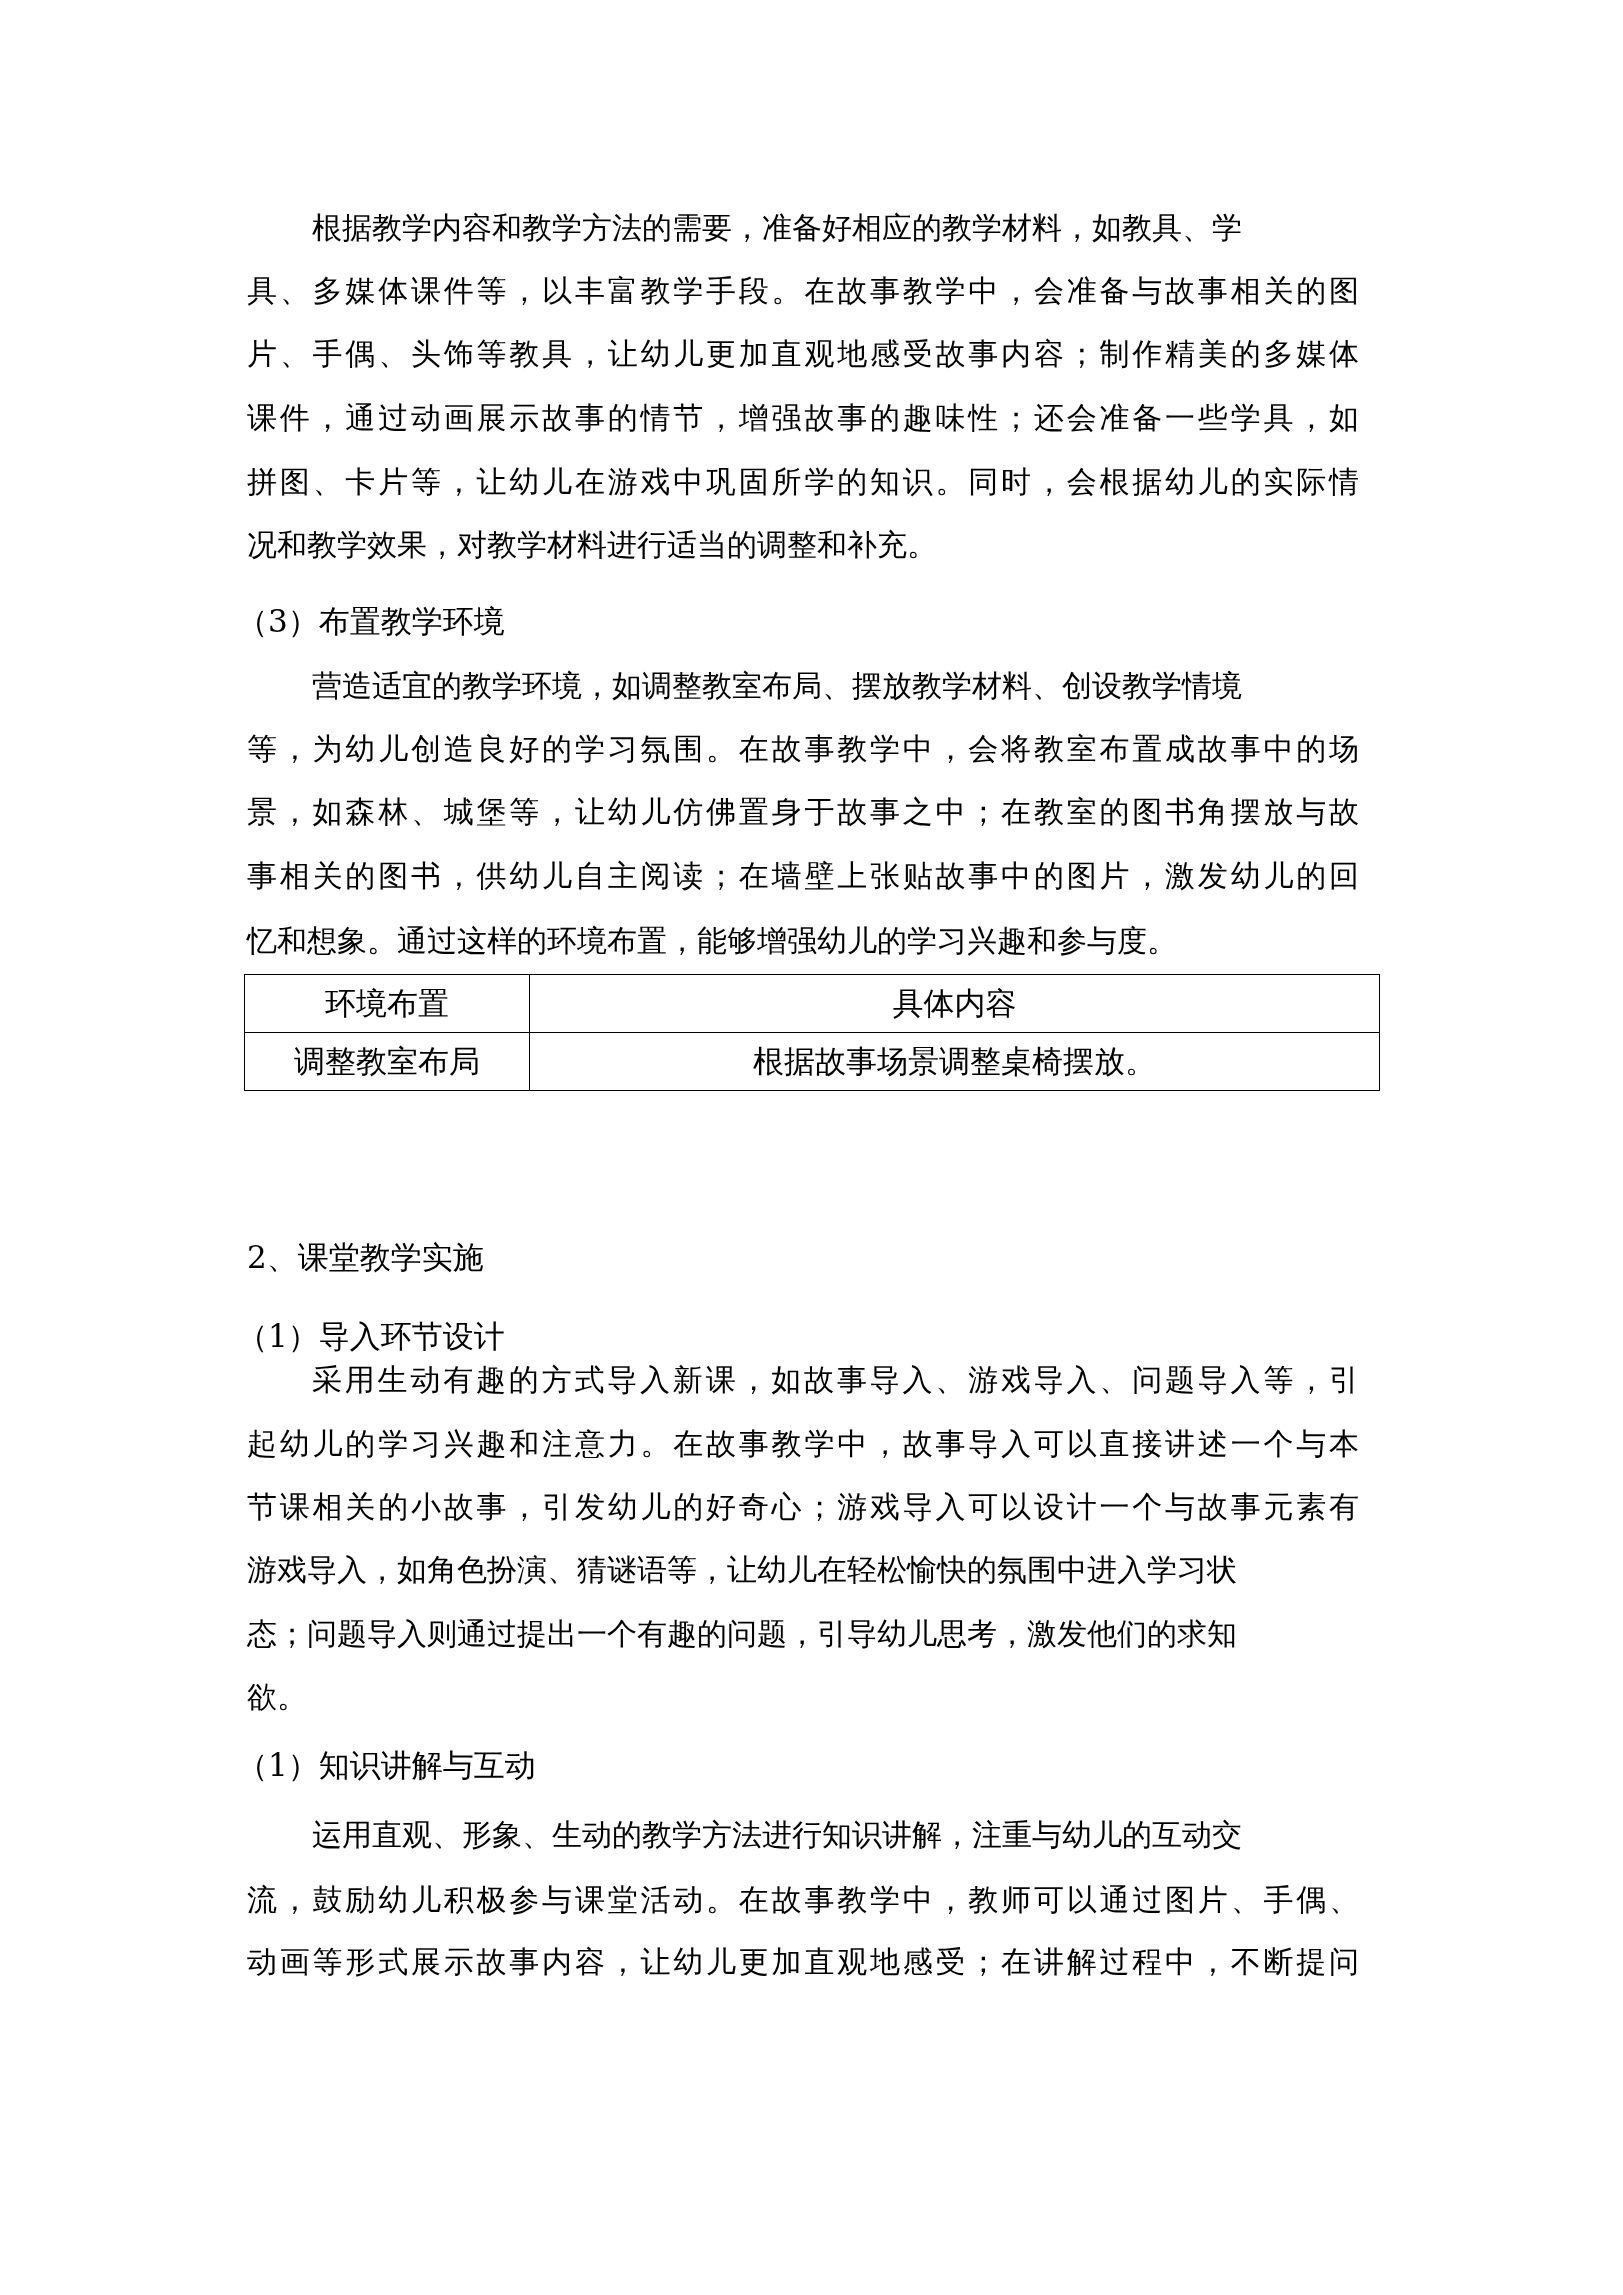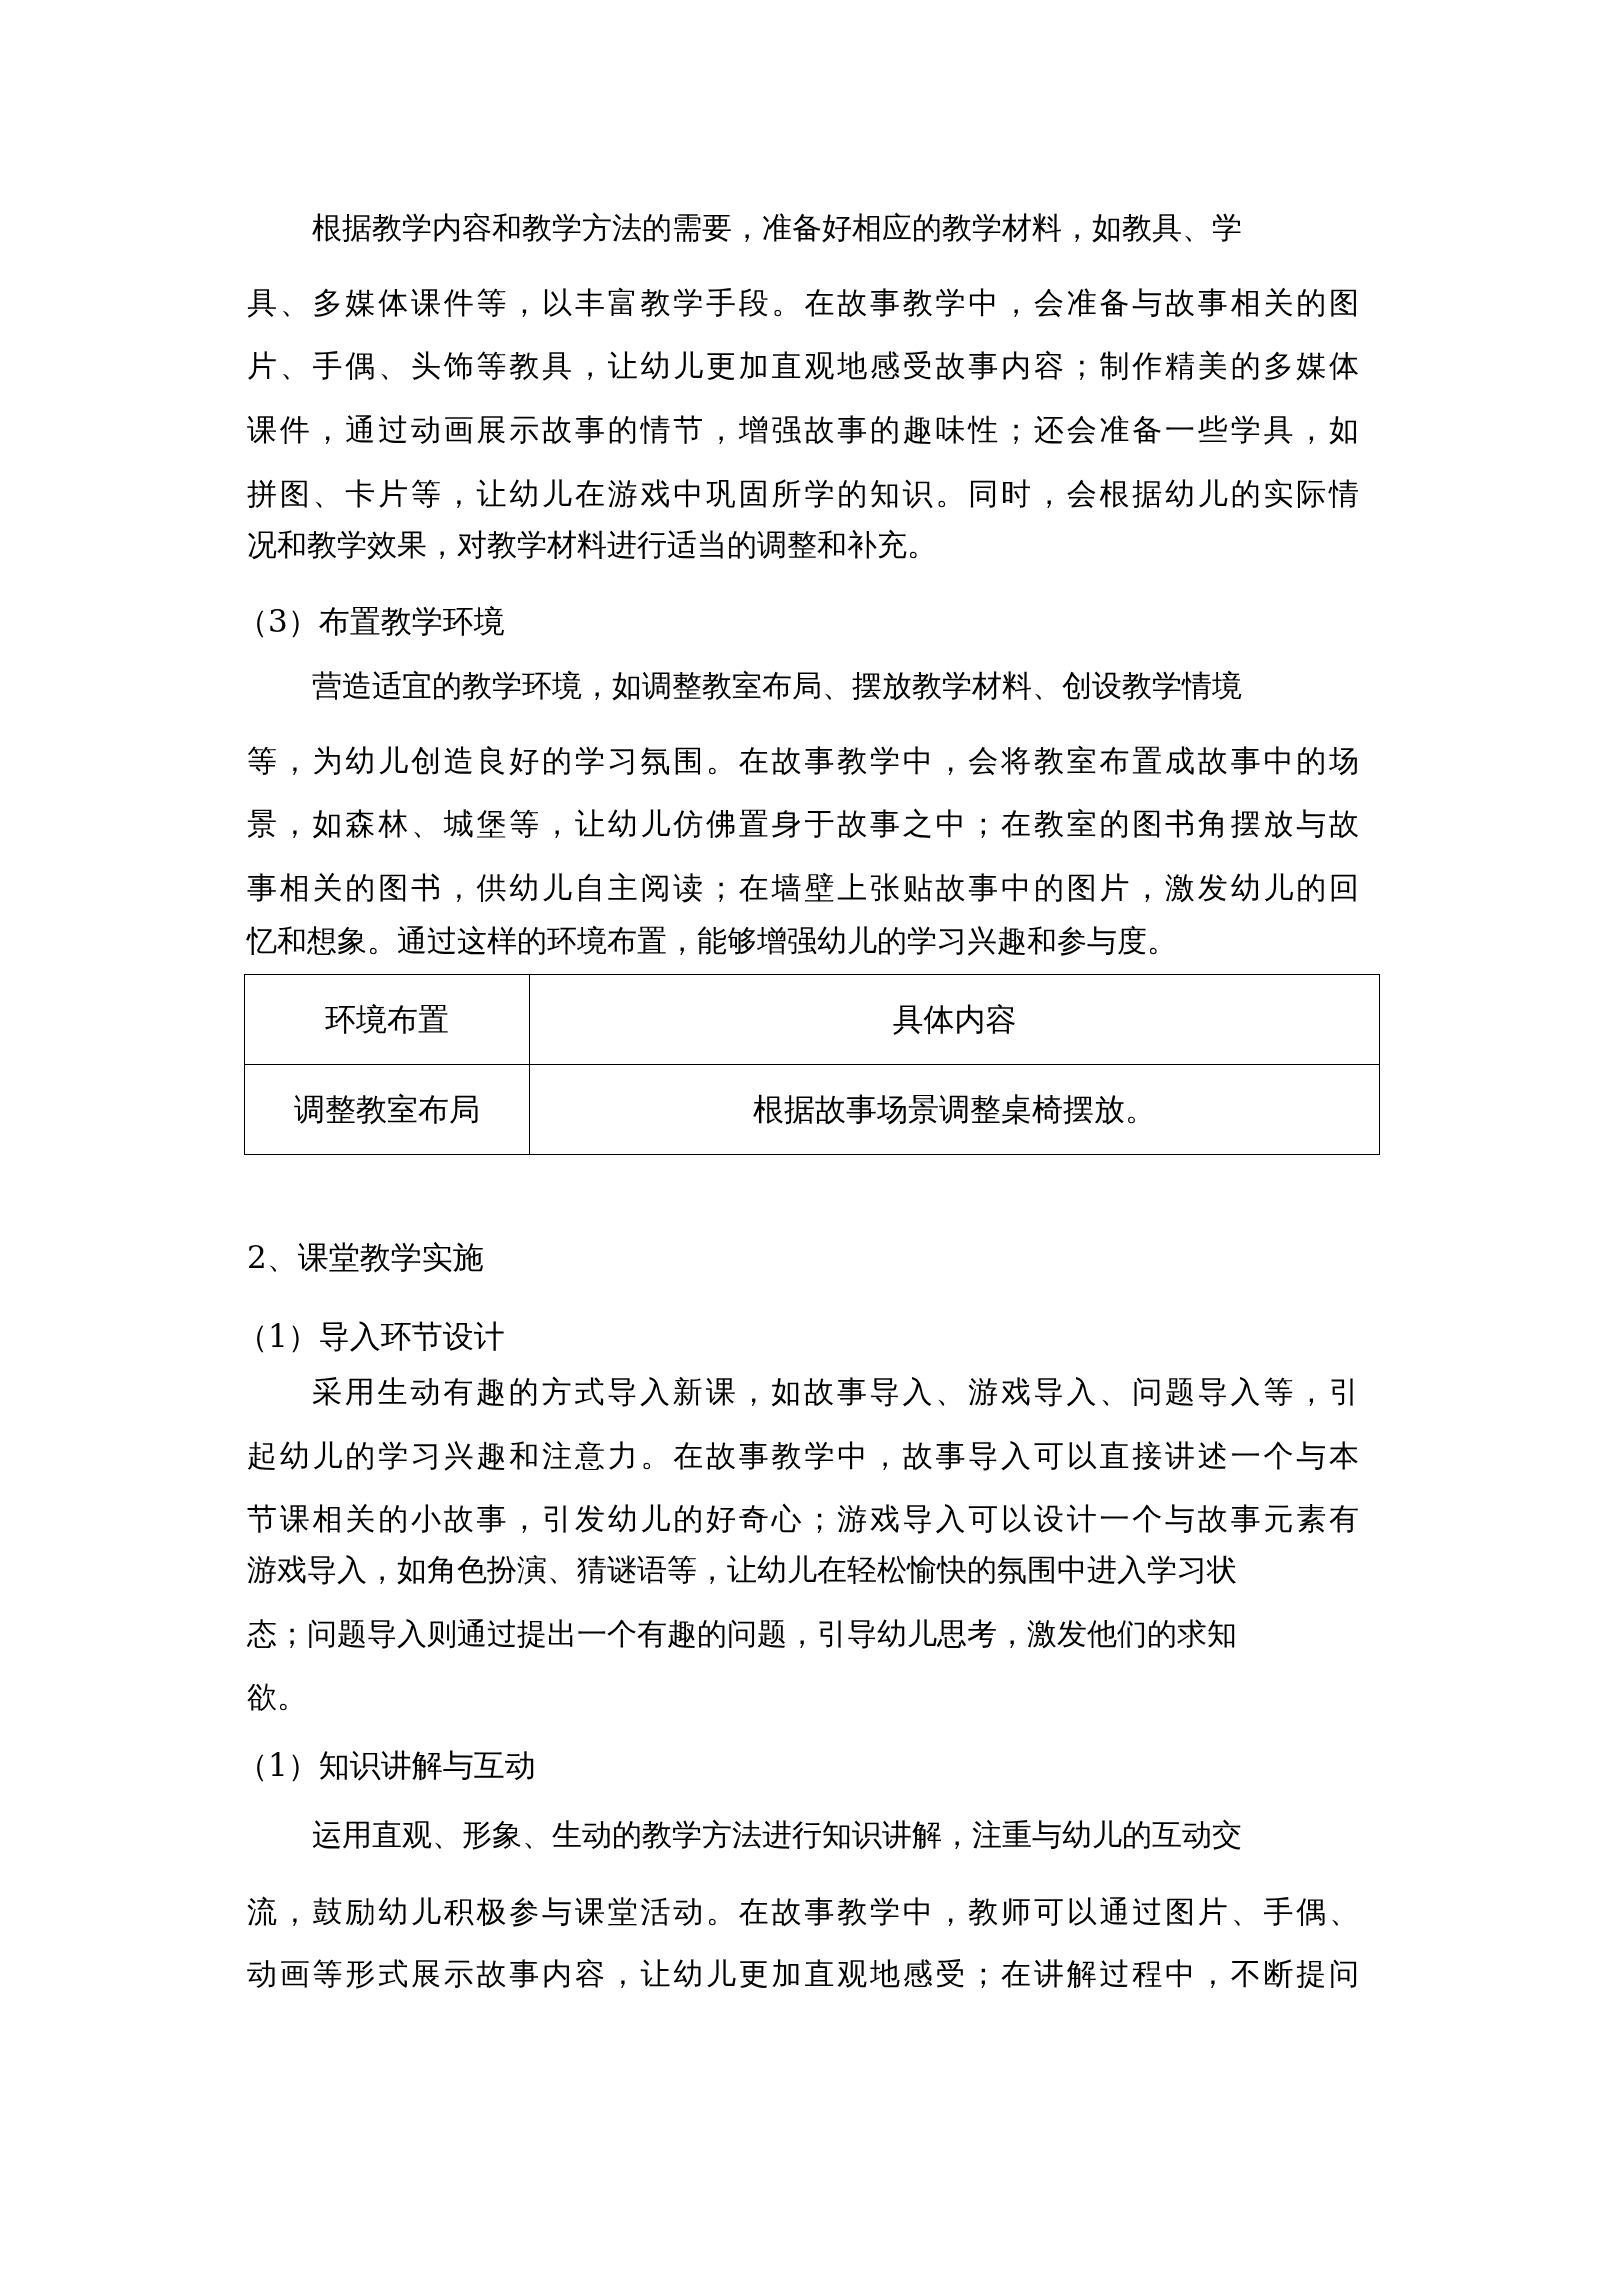--- a/index.html
+++ b/index.html
@@ -1,25 +1,25 @@
 <!DOCTYPE html>
 <html style="font-size:10.5px"><head>
 <meta charset="utf-8">
 <style>
   html, body { margin: 0; padding: 0; background: #ffffff; }
   body { width: 1623px; height: 2295px; position: relative; overflow: hidden;
          font-family: "DejaVu Serif", "Liberation Serif", serif; color: #000000; }
   .line { position: absolute; left: 247px; width: 1112px; height: 33px;
           font-size: 30px; line-height: 33px; white-space: nowrap; letter-spacing: 0px; }
-  .line.justify { text-align: justify; text-align-last: justify; margin-top: 12px; }
+  .line.justify { text-align: justify; text-align-last: justify; }
   .line.indent { left: 312px; width: 1047px; }
   .heading { position: absolute; left: 247px; font-size: 31px; line-height: 33px; white-space: nowrap; }
   table.env { position: absolute; left: 244px; top: 974px; width: 1135px;
               border-collapse: collapse; table-layout: fixed; }
-  table.env td { border: 1.3px solid #000; height: 57px; padding: 16px; text-align: center;
+  table.env td { border: 1.3px solid #000; height: 57px; padding: 0; text-align: center;
                  vertical-align: middle; font-size: 31px; line-height: 33px; }
   table.env col.c1 { width: 285px; }
   table.env col.c2 { width: 850px; }
 </style>
 </head>
 <body>
 
 <div>
   <div class="line indent" style="top:211px">根据教学内容和教学方法的需要，准备好相应的教学材料，如教具、学</div>
   <div class="line justify" style="top:274px">具、多媒体课件等，以丰富教学手段。在故事教学中，会准备与故事相关的图</div>

